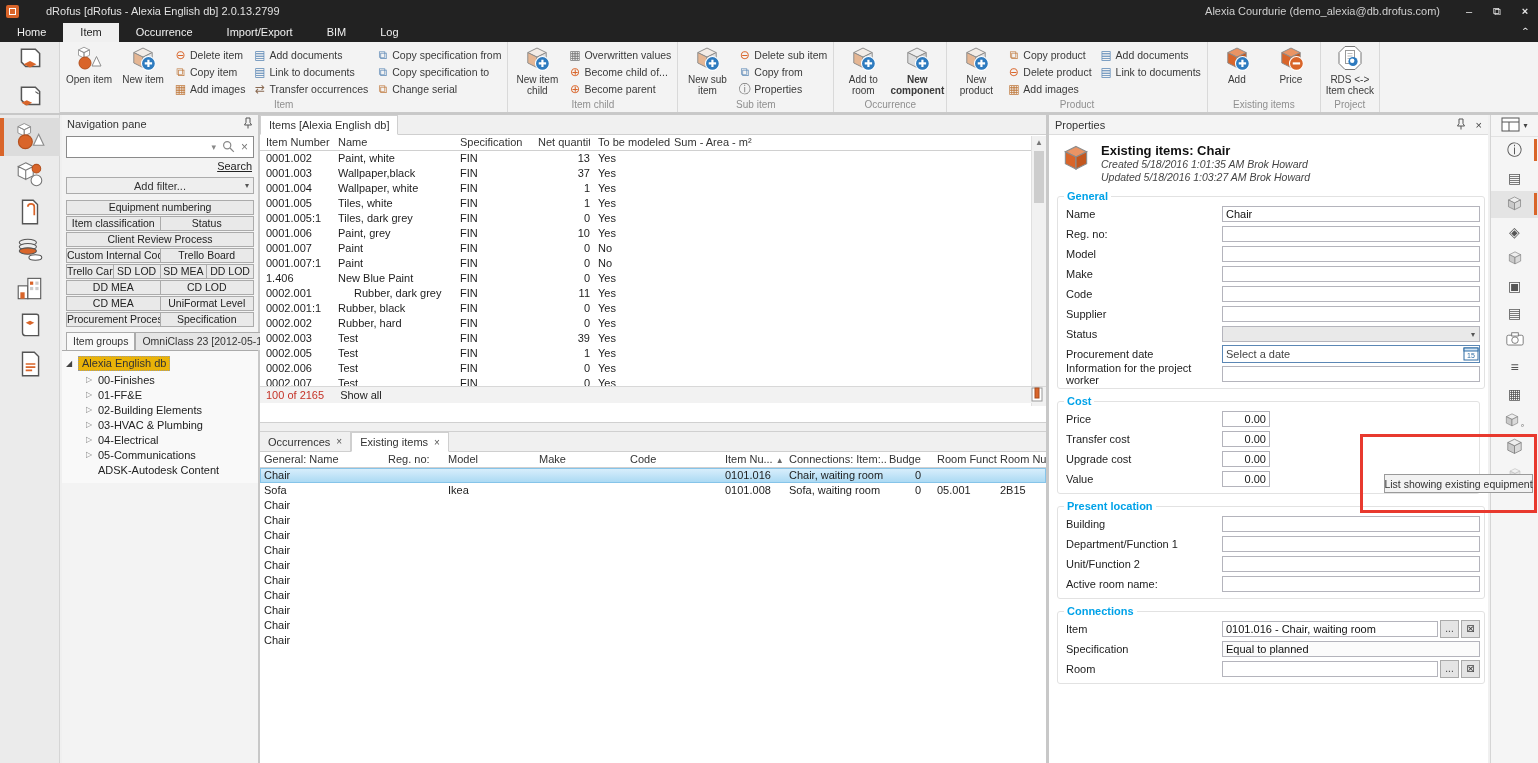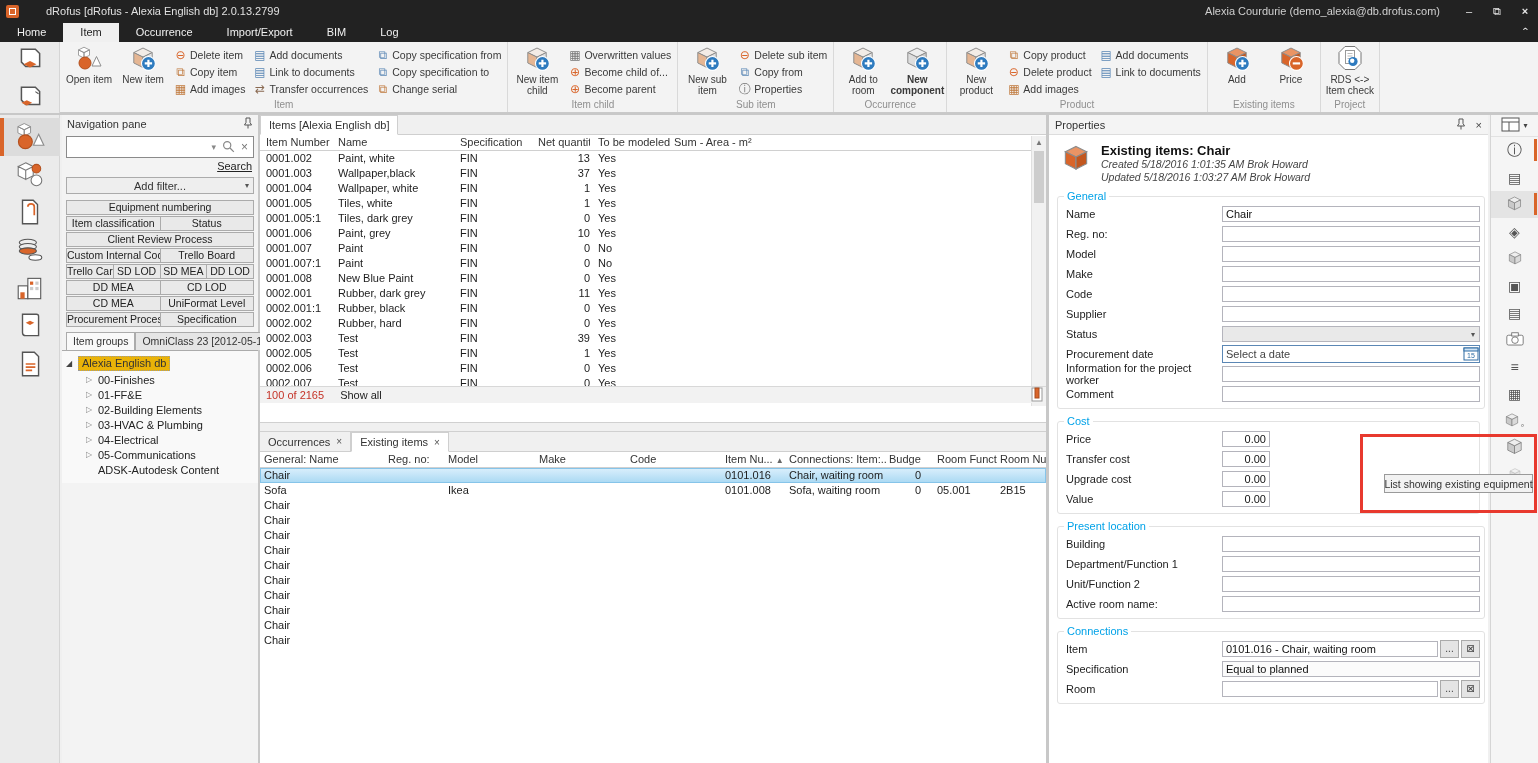--- a/index.html
+++ b/index.html
@@ -95,21 +95,21 @@
   .sort-arrow { font-size:8px; color:#666; margin-left:3px; }
 
   
   .props-panel { position:absolute; left:1048px; top:115px; width:440px; height:648px; background:#fff; border-left:1px solid #c8c8c8; }
   .pp-header { height:20px; background:#f4f4f4; border-bottom:1px solid #ddd; display:flex; align-items:center; padding:0 6px; }
   .pp-header .hicons { margin-left:auto; display:flex; gap:10px; align-items:center; color:#444; }
   .pp-title-row { display:flex; gap:10px; padding:8px 10px 4px 12px; }
   .pp-title-text .t { font-weight:bold; font-size:13px; color:#111; }
   .pp-title-text .sub { font-style:italic; color:#444; font-size:10.5px; line-height:13px; }
   fieldset.psec { border:1px solid #e2e2e2; border-radius:3px; margin:2px 8px 6px; padding:2px 4px 4px; }
-  fieldset.psec legend { color:#00a2e8; font-weight:normal; font-size:11px; padding:0 3px; margin-left:2px; }
+  fieldset.psec legend { color:#00a2e8; font-weight:bold; font-size:11px; padding:0 3px; margin-left:2px; }
   .prow { display:flex; align-items:center; height:20px; }
   .prow .plabel { width:160px; padding-left:4px; color:#222; }
   .pinput { height:16px; border:1px solid #b4b4bc; background:#fff; flex:0 0 258px; display:flex; align-items:center; padding:0 3px; color:#111; }
   .pinput.small { flex:0 0 48px; justify-content:flex-end; }
   .pselect { height:16px; border:1px solid #b4b4bc; background:#e9e9e9; flex:0 0 258px; display:flex; align-items:center; justify-content:flex-end; padding:0 4px; color:#555; }
   .pselect .caret { font-size:8px; color:#555; }
   .pdate { height:18px; border:1px solid #5b87b5; background:#fff; flex:0 0 258px; display:flex; align-items:center; padding:0 0 0 3px; color:#333; }
   .pdate .cal { margin-left:auto; }
   .pread { height:16px; border:1px solid #b4b4bc; background:#fbfbfb; flex:0 0 258px; display:flex; align-items:center; padding:0 3px; color:#111; }
   .plookup { display:flex; gap:2px; align-items:center; }
@@ -619,29 +619,29 @@
           <div class="gcell" style="left: 338px; width: 76px;">No</div>
         </div>
         <div class="grow">
           <div class="gcell" style="left: 6px; width: 70px;">0001.007:1</div>
           <div class="gcell" style="left: 78px; width: 118px;">Paint</div>
           <div class="gcell" style="left: 200px; width: 92px;">FIN</div>
           <div class="gcell" style="left: 278px; width: 52px; text-align: right;">0</div>
           <div class="gcell" style="left: 338px; width: 76px;">No</div>
         </div>
         <div class="grow">
-          <div class="gcell" style="left: 6px; width: 70px;">0001.008</div>
+          <div class="gcell" style="left: 6px; width: 70px;">1.406</div>
           <div class="gcell" style="left: 78px; width: 118px;">New Blue Paint</div>
           <div class="gcell" style="left: 200px; width: 92px;">FIN</div>
           <div class="gcell" style="left: 278px; width: 52px; text-align: right;">0</div>
           <div class="gcell" style="left: 338px; width: 76px;">Yes</div>
         </div>
         <div class="grow">
           <div class="gcell" style="left: 6px; width: 70px;">0002.001</div>
-          <div class="gcell" style="left: 78px; width: 118px;">Rubber, dark grey</div>
+          <div class="gcell" style="left: 94px; width: 118px;">Rubber, dark grey</div>
           <div class="gcell" style="left: 200px; width: 92px;">FIN</div>
           <div class="gcell" style="left: 278px; width: 52px; text-align: right;">11</div>
           <div class="gcell" style="left: 338px; width: 76px;">Yes</div>
         </div>
         <div class="grow">
           <div class="gcell" style="left: 6px; width: 70px;">0002.001:1</div>
           <div class="gcell" style="left: 78px; width: 118px;">Rubber, black</div>
           <div class="gcell" style="left: 200px; width: 92px;">FIN</div>
           <div class="gcell" style="left: 278px; width: 52px; text-align: right;">0</div>
           <div class="gcell" style="left: 338px; width: 76px;">Yes</div>
@@ -842,24 +842,20 @@
                   <rect x="1" y="2" width="14" height="12" fill="#fff" stroke="#2e6da4"></rect>
                   <rect x="1" y="2" width="14" height="3" fill="#cfe3f5" stroke="#2e6da4"></rect>
                   <text x="8" y="12" font-size="7" fill="#2e6da4" text-anchor="middle">15</text>
                 </svg></span>
             </div>
           </div>
           <div class="prow">
             <div class="plabel">Information for the project worker</div>
             <div class="pinput"></div>
           </div>
-          <div class="prow">
-            <div class="plabel">Comment</div>
-            <div class="pinput"></div>
-          </div>
         </fieldset>
         <fieldset class="psec">
           <legend>Cost</legend>
           <div class="prow">
             <div class="plabel">Price</div>
             <div class="pinput small">0.00</div>
           </div>
           <div class="prow">
             <div class="plabel">Transfer cost</div>
             <div class="pinput small">0.00</div>

